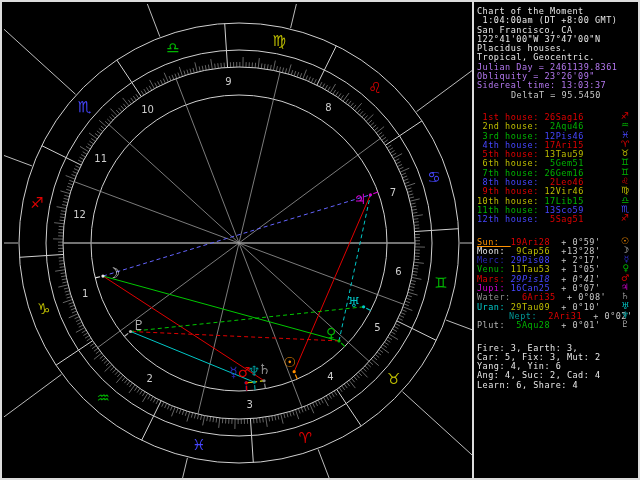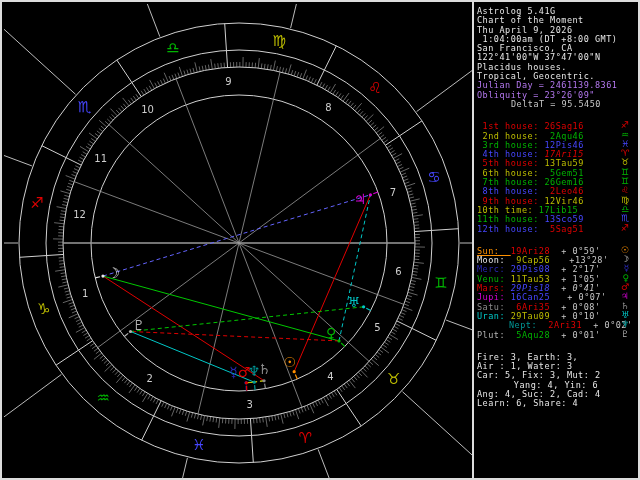--- a/index.html
+++ b/index.html
@@ -484,56 +484,54 @@
       <text x="349.8169318419678" y="297.80537528489145" fill="#00c8c8" font-size="14" text-anchor="middle" dominant-baseline="central">♅</text>
       <line x1="251.1122974780908" y1="386.1203380569033" x2="250.56796310383095" y2="381.15005636579167" stroke="#009696" stroke-width="1.2"></line>
       <circle cx="250.24136247927507" cy="378.16788735112476" r="1.6" fill="#009696"></circle>
       <text x="250.11760597840697" y="367.1111157920406" fill="#009696" font-size="14" text-anchor="middle" dominant-baseline="central">♆</text>
       <line x1="120.3082156717815" y1="332.540336794398" x2="124.18293811530239" y2="329.38019028107374" stroke="#b4b4b4" stroke-width="1.2"></line>
       <circle cx="126.50777158141493" cy="327.4841023730792" r="1.6" fill="#b4b4b4"></circle>
       <text x="135.0321609571609" y="320.5317800437658" fill="#b4b4b4" font-size="14" text-anchor="middle" dominant-baseline="central">♇</text>
     </svg>
   <div class="divider"></div>
   <div class="sidebar" id="sidebar">
-      <div class="row" style="color: rgb(232, 232, 232);">Astrolog 5.41G</div>
       <div class="row" style="color: rgb(232, 232, 232);">Chart of the Moment</div>
-      <div class="row" style="color: rgb(232, 232, 232);">Thu April 9, 2026</div>
       <div class="row" style="color: rgb(232, 232, 232);"> 1:04:00am (DT +8:00 GMT)</div>
       <div class="row" style="color: rgb(232, 232, 232);">San Francisco, CA</div>
       <div class="row" style="color: rgb(232, 232, 232);">122°41'00"W 37°47'00"N</div>
       <div class="row" style="color: rgb(232, 232, 232);">Placidus houses.</div>
       <div class="row" style="color: rgb(232, 232, 232);">Tropical, Geocentric.</div>
       <div class="row" style="color: rgb(180, 120, 240);">Julian Day = 2461139.8361</div>
       <div class="row" style="color: rgb(180, 120, 240);">Obliquity = 23°26'09"</div>
+      <div class="row" style="color: rgb(180, 120, 240);">Sidereal time: 13:03:37</div>
       <div class="row" style="color: rgb(200, 200, 200); padding-left: 34px;">DeltaT = 95.5450</div>
       <div class="gap"></div>
       <div class="row"><span style="color: rgb(224, 0, 0);"> 1st house: </span><span style="color: rgb(224, 0, 0);">26Sag16</span><span class="gl" style="color: rgb(224, 0, 0);">♐</span></div>
       <div class="row"><span style="color: rgb(190, 190, 0);"> 2nd house: </span><span style="color: rgb(0, 180, 0);"> 2Aqu46</span><span class="gl" style="color: rgb(0, 180, 0);">♒</span></div>
       <div class="row"><span style="color: rgb(0, 180, 0);"> 3rd house: </span><span style="color: rgb(70, 70, 255);">12Pis46</span><span class="gl" style="color: rgb(70, 70, 255);">♓</span></div>
-      <div class="row"><span style="color: rgb(70, 70, 255);"> 4th house: </span><span style="color: rgb(224, 0, 0); font-style: italic;">17Ari15</span><span class="gl" style="color: rgb(224, 0, 0);">♈</span></div>
+      <div class="row"><span style="color: rgb(70, 70, 255);"> 4th house: </span><span style="color: rgb(224, 0, 0);">17Ari15</span><span class="gl" style="color: rgb(224, 0, 0);">♈</span></div>
       <div class="row"><span style="color: rgb(224, 0, 0);"> 5th house: </span><span style="color: rgb(190, 190, 0);">13Tau59</span><span class="gl" style="color: rgb(190, 190, 0);">♉</span></div>
       <div class="row"><span style="color: rgb(190, 190, 0);"> 6th house: </span><span style="color: rgb(0, 180, 0);"> 5Gem51</span><span class="gl" style="color: rgb(0, 180, 0);">♊</span></div>
       <div class="row"><span style="color: rgb(0, 180, 0);"> 7th house: </span><span style="color: rgb(0, 180, 0);">26Gem16</span><span class="gl" style="color: rgb(0, 180, 0);">♊</span></div>
       <div class="row"><span style="color: rgb(70, 70, 255);"> 8th house: </span><span style="color: rgb(224, 0, 0);"> 2Leo46</span><span class="gl" style="color: rgb(224, 0, 0);">♌</span></div>
       <div class="row"><span style="color: rgb(224, 0, 0);"> 9th house: </span><span style="color: rgb(190, 190, 0);">12Vir46</span><span class="gl" style="color: rgb(190, 190, 0);">♍</span></div>
-      <div class="row"><span style="color: rgb(190, 190, 0);">10th time: </span><span style="color: rgb(0, 180, 0);">17Lib15</span><span class="gl" style="color: rgb(0, 180, 0);">♎</span></div>
+      <div class="row"><span style="color: rgb(190, 190, 0);">10th house: </span><span style="color: rgb(0, 180, 0);">17Lib15</span><span class="gl" style="color: rgb(0, 180, 0);">♎</span></div>
       <div class="row"><span style="color: rgb(0, 180, 0);">11th house: </span><span style="color: rgb(70, 70, 255);">13Sco59</span><span class="gl" style="color: rgb(70, 70, 255);">♏</span></div>
       <div class="row"><span style="color: rgb(70, 70, 255);">12th house: </span><span style="color: rgb(224, 0, 0);"> 5Sag51</span><span class="gl" style="color: rgb(224, 0, 0);">♐</span></div>
       <div class="gap"></div>
       <div class="row"><span style="color: rgb(255, 145, 0); text-decoration: underline;">Sun:  </span><span style="color: rgb(224, 0, 0);">19Ari28</span><span style="color: rgb(200, 200, 200);">  + 0°59'</span><span class="gl" style="color: rgb(255, 145, 0);">☉</span></div>
-      <div class="row"><span style="color: rgb(232, 232, 232);">Moon: </span><span style="color: rgb(190, 190, 0);"> 9Cap56</span><span style="color: rgb(200, 200, 200); margin-left: 8px;">  +13°28'</span><span class="gl" style="color: rgb(232, 232, 232);">☽</span></div>
+      <div class="row"><span style="color: rgb(232, 232, 232);">Moon: </span><span style="color: rgb(190, 190, 0);"> 9Cap56</span><span style="color: rgb(200, 200, 200);">  +13°28'</span><span class="gl" style="color: rgb(232, 232, 232);">☽</span></div>
       <div class="row"><span style="color: rgb(40, 40, 180);">Merc: </span><span style="color: rgb(70, 70, 255); text-align: right;">29Pis08</span><span style="color: rgb(200, 200, 200);">  + 2°17'</span><span class="gl" style="color: rgb(40, 40, 180);">☿</span></div>
       <div class="row"><span style="color: rgb(0, 180, 0);">Venu: </span><span style="color: rgb(190, 190, 0); text-align: center;">11Tau53</span><span style="color: rgb(200, 200, 200);">  + 1°05'</span><span class="gl" style="color: rgb(0, 180, 0);">♀</span></div>
       <div class="row"><span style="color: rgb(224, 0, 0);">Mars: </span><span style="color: rgb(70, 70, 255); font-style: italic;">29Pis18</span><span style="color: rgb(200, 200, 200); font-style: italic;">  + 0°41'</span><span class="gl" style="color: rgb(224, 0, 0);">♂</span></div>
-      <div class="row"><span style="color: rgb(212, 0, 212);">Jupi: </span><span style="color: rgb(70, 70, 255);">16Can25</span><span style="color: rgb(200, 200, 200); padding-left: 6px;">  + 0°07'</span><span class="gl" style="color: rgb(212, 0, 212);">♃</span></div>
-      <div class="row"><span style="color: rgb(140, 140, 140);">Satu: </span><span style="color: rgb(224, 0, 0);"> 6Ari35</span><span style="color: rgb(200, 200, 200);">  + 0°08'</span><span class="gl" style="color: rgb(140, 140, 140);">♄</span></div>
+      <div class="row"><span style="color: rgb(212, 0, 212);">Jupi: </span><span style="color: rgb(70, 70, 255);">16Can25</span><span style="color: rgb(200, 200, 200);">  + 0°07'</span><span class="gl" style="color: rgb(212, 0, 212);">♃</span></div>
+      <div class="row"><span style="color: rgb(140, 140, 140);">Water: </span><span style="color: rgb(224, 0, 0);"> 6Ari35</span><span style="color: rgb(200, 200, 200);">  + 0°08'</span><span class="gl" style="color: rgb(140, 140, 140);">♄</span></div>
       <div class="row"><span style="color: rgb(0, 200, 200);">Uran: </span><span style="color: rgb(190, 190, 0);">29Tau09</span><span style="color: rgb(200, 200, 200);">  + 0°10'</span><span class="gl" style="color: rgb(0, 200, 200);">♅</span></div>
       <div class="row"><span style="color: rgb(0, 150, 150); margin-left: 32px;">Nept: </span><span style="color: rgb(224, 0, 0);"> 2Ari31</span><span style="color: rgb(200, 200, 200);">  + 0°02'</span><span class="gl" style="color: rgb(0, 150, 150);">♆</span></div>
       <div class="row"><span style="color: rgb(180, 180, 180);">Plut: </span><span style="color: rgb(0, 180, 0);"> 5Aqu28</span><span style="color: rgb(200, 200, 200);">  + 0°01'</span><span class="gl" style="color: rgb(180, 180, 180);">♇</span></div>
       <div class="gap"></div>
       <div class="row" style="color: rgb(232, 232, 232);">Fire: 3, Earth: 3,</div>
-      <div class="row" style="color: rgb(232, 232, 232);">Air : 1, Water: 3</div>
       <div class="row" style="color: rgb(232, 232, 232);">Car: 5, Fix: 3, Mut: 2</div>
-      <div class="row" style="color: rgb(232, 232, 232); text-align: center;">Yang: 4, Yin: 6</div>
+      <div class="row" style="color: rgb(232, 232, 232);">Yang: 4, Yin: 6</div>
       <div class="row" style="color: rgb(232, 232, 232);">Ang: 4, Suc: 2, Cad: 4</div>
       <div class="row" style="color: rgb(232, 232, 232);">Learn: 6, Share: 4</div>
     </div>
 </div>
 
 </body></html>

